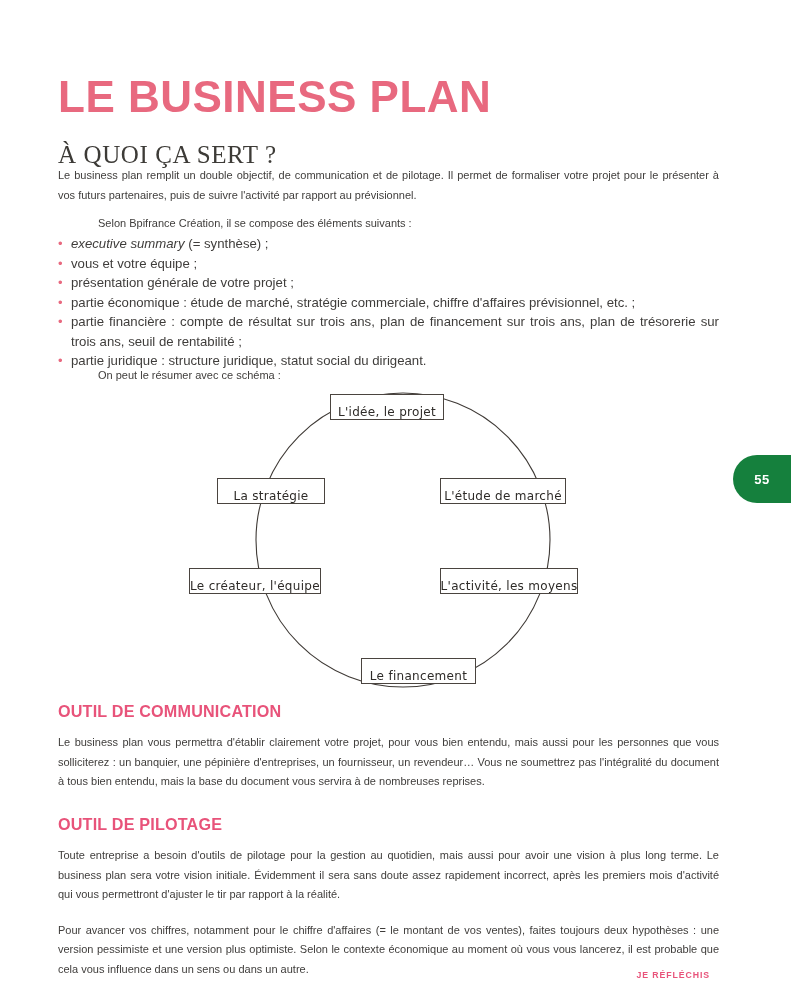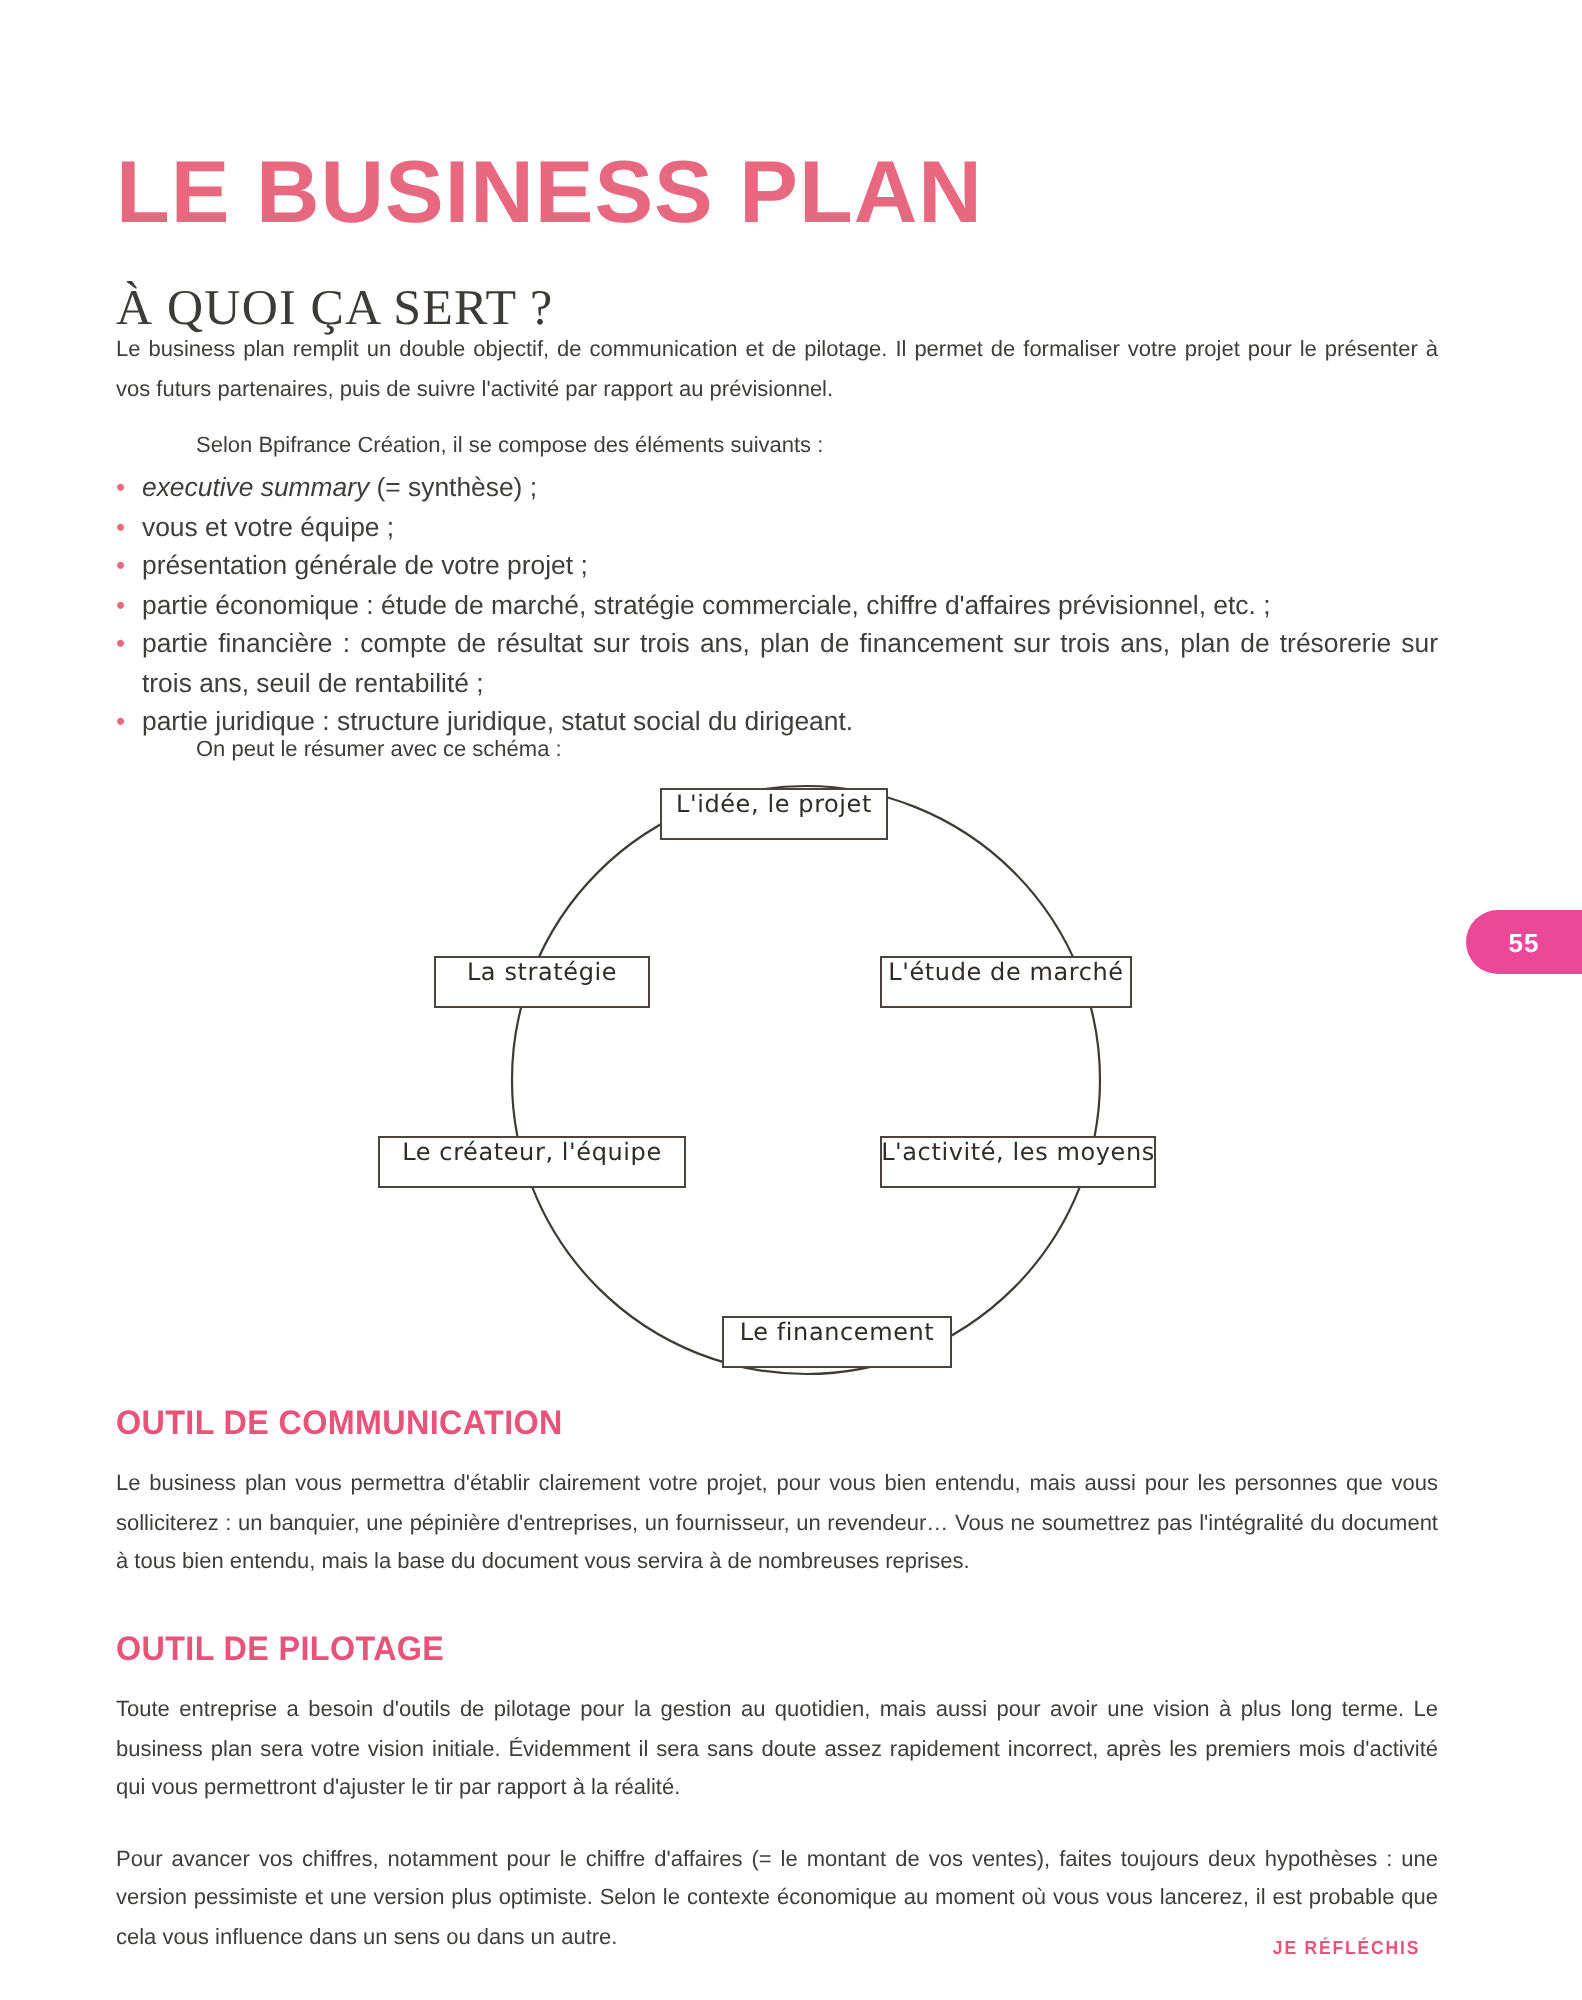--- a/index.html
+++ b/index.html
@@ -117,35 +117,35 @@
   }
   .node {
     position: absolute;
     box-sizing: border-box;
     border: 1px solid #4a443f;
     background: #ffffff;
     font-family: "DejaVu Sans", sans-serif;
     font-size: 12px;
     color: #2e2b28;
     display: flex;
-    align-items: flex-start;
+    align-items: flex-end;
     justify-content: center;
     white-space: nowrap;
     letter-spacing: 0.3px;
     height: 26px;
   }
 
   
   .page-tab {
     position: absolute;
     right: 0;
     top: 455px;
     width: 58px;
-    height: 32px;
-    background: #ec4899;
+    height: 48px;
+    background: #15803d;
     border-top-left-radius: 24px;
     border-bottom-left-radius: 24px;
     display: flex;
     align-items: center;
     justify-content: center;
     color: #ffffff;
     font-size: 13px;
     font-weight: bold;
     letter-spacing: 0.5px;
   }
@@ -210,21 +210,21 @@
     </div>
 
     <div class="node" style="left:440px; top:183px; width:138px;">
       <span>L'activité, les moyens</span>
     </div>
 
     <div class="node" style="left:330px; top:273px; width:115px;margin-left:31px;">
       <span>Le financement</span>
     </div>
 
-    <div class="node" style="left:189px; top:183px; width:154px;">
+    <div class="node" style="left:189px; top:183px; width:132px;">
       <span>Le créateur, l'équipe</span>
     </div>
 
     <div class="node" style="left:217px; top:93px; width:108px;">
       <span>La stratégie</span>
     </div>
   </div>
 
   <div class="col" style="top:703px;">
     <h3 class="pink-heading">OUTIL DE COMMUNICATION</h3>

